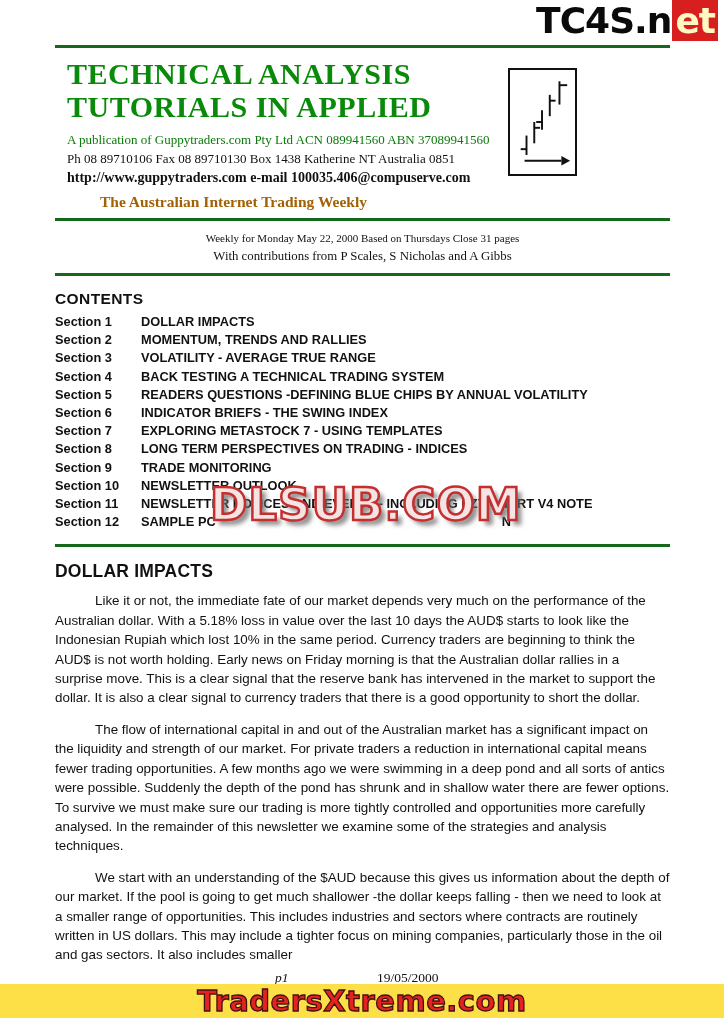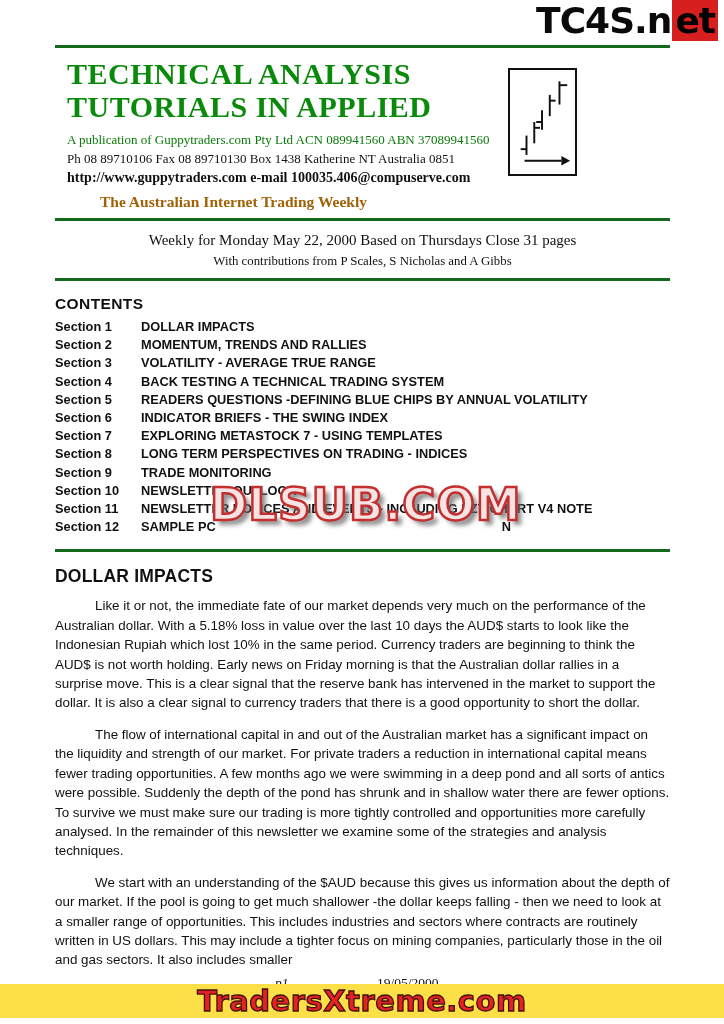--- a/index.html
+++ b/index.html
@@ -22,21 +22,21 @@
   .title {
     font-family:"Liberation Serif", serif; font-weight:bold;
     color:#0a8a0a; font-size:30px; line-height:33px; letter-spacing:.5px;
     margin:9px 0 0 12px;
   }
   .pub-line { font-family:"Liberation Serif", serif; color:#0a7a0a; font-size:13px; margin:9px 0 0 12px; }
   .contact-line { font-family:"Liberation Serif", serif; font-size:13px; margin:3px 0 0 12px; }
   .web-line { font-family:"Liberation Serif", serif; font-weight:bold; font-size:14px; margin:3px 0 0 12px; }
   .tagline { font-family:"Liberation Serif", serif; font-weight:bold; font-size:15.5px; color:#a16207; margin:7px 0 0 45px; }
 
-  .issue-line1 { font-family:"Liberation Serif", serif; font-size:15px; text-align:center; margin-top:11px; }
+  .issue-line1 { font-family:"Liberation Serif", serif; font-size:11px; text-align:center; margin-top:11px; }
   .issue-line2 { font-family:"Liberation Serif", serif; font-size:12.8px; text-align:center; margin-top:5px; }
 
   
   .logo-box {
     position:absolute; left:508px; top:68px; width:69px; height:108px;
     border:2px solid #111; background:#fff; display:flex; align-items:center; justify-content:center;
   }
 
   
   .toc-heading { font-weight:bold; font-size:15.5px; letter-spacing:.4px; margin-top:14px; margin-bottom:5px; }
@@ -51,21 +51,21 @@
 
   .footer-line { margin-top:5px; font-family:"Liberation Serif", serif; font-size:13.5px; }
   .pg { font-style:italic; margin-left:220px; }
   .date { margin-left:85px; }
 
   
   .tc4s {
     position:absolute; top:0; right:6px; font-family:"DejaVu Sans", sans-serif;
     font-weight:bold; font-size:36px; letter-spacing:-1px; color:#0a0a0a; line-height:42px;
   }
-  .tc4s-red { background:#d81f1f; color:#000000; padding:0 3px; margin-left:1px; }
+  .tc4s-red { background:#d81f1f; color:#fef9c3; padding:0 3px; margin-left:1px; }
 
   .dlsub {
     position:absolute; left:210px; top:478px;
     font-family:"DejaVu Sans", sans-serif; font-weight:bold; font-size:45px; letter-spacing:1px;
     color:#f6e3e3; -webkit-text-stroke:2.5px #c43030;
     text-shadow:5px 5px 4px rgba(110,110,110,0.75);
   }
 
   .bottom-banner {
     position:absolute; left:0; top:984px; width:724px; height:34px;

